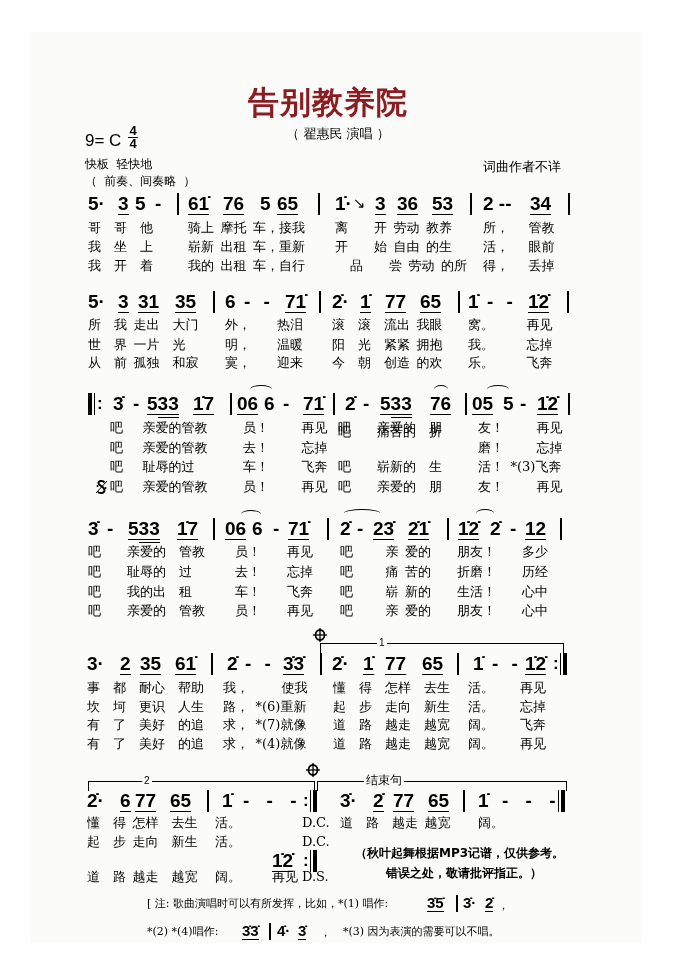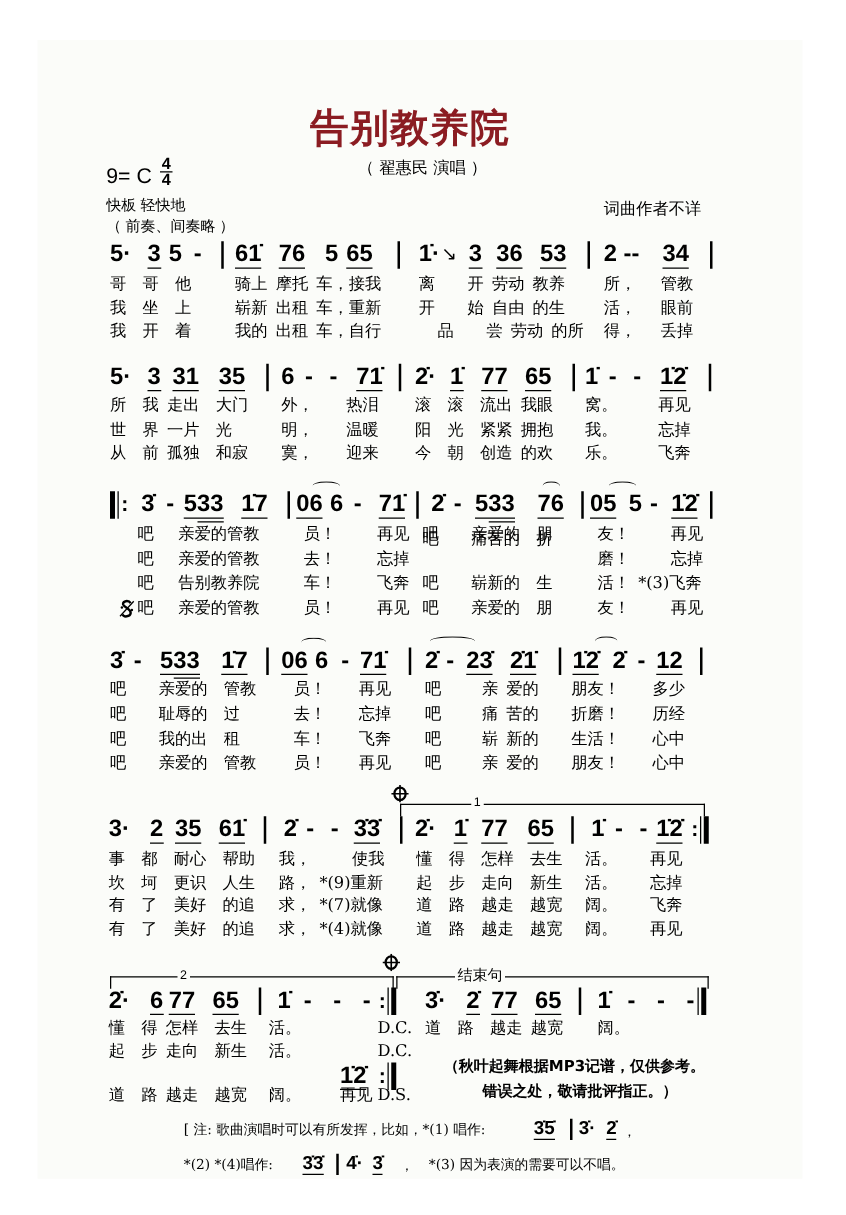--- a/index.html
+++ b/index.html
@@ -4,21 +4,21 @@
 <style>
   html, body { margin:0; padding:0; }
   body { width:677px; height:972px; position:relative; background:#ffffff; overflow:hidden; color:#000; }
   .panel { position:absolute; left:30px; top:32px; width:612px; height:911px; background:#fbfcf9; }
   .title { position:absolute; left:0; top:82px; width:656px; text-align:center; font-family:"Liberation Sans",sans-serif; font-weight:bold; font-size:31px; letter-spacing:1px; color:#8b1c22; }
   .singer { position:absolute; left:0; top:125px; width:676px; text-align:center; font-family:"DejaVu Sans",sans-serif; font-size:13px; }
   .key { position:absolute; left:85px; top:131px; font-family:"Liberation Sans",sans-serif; font-size:17px; }
   .frac { position:absolute; left:128px; top:125px; width:10px; font-family:"Liberation Sans",sans-serif; font-weight:bold; font-size:13px; line-height:12px; text-align:center; }
   .frac .num { display:block; border-bottom:1.5px solid #000; }
   .frac .den { display:block; }
-  .small { position:absolute; font-family:Liberation Sans, sans-serif; font-size:12px; }
+  .small { position:absolute; font-family:Liberation Mono, monospace; font-size:12px; }
   .credits { position:absolute; left:483px; top:158px; font-family:"DejaVu Serif",serif; font-size:13px; }
   .n { position:absolute; font-family:"Liberation Sans",sans-serif; font-weight:bold; font-size:19px; line-height:20px; white-space:pre; }
   .n.s { font-size:15px; line-height:16px; }
   .u { border-bottom:1.5px solid #000; padding-bottom:0px; }
   .uu { border-bottom:1.5px solid #000; padding-bottom:3px; }
   .d { word-spacing:8px; }
   .d3 { word-spacing:12px; }
   .arrow { position:absolute; font-family:"DejaVu Sans",sans-serif; font-size:15px; }
   .bar { position:absolute; width:1.5px; height:22px; background:#000; }
   .thick { position:absolute; width:3.5px; height:22px; background:#000; }
@@ -148,21 +148,21 @@
   <div class="bar" style="left:568px;top:393px"></div>
 
   <span class="ly" style="left:110px;top:421px">吧　 亲爱的管教</span>
   <span class="ly" style="left:243px;top:421px">员！　　 再见</span>
   <span class="ly" style="left:338px;top:421px">吧　　亲爱的　朋</span>
   <span class="ly" style="left:478px;top:421px">友！　　 再见</span>
   <span class="ly" style="left:110px;top:441px">吧　 亲爱的管教</span>
   <span class="ly" style="left:243px;top:441px">去！　　 忘掉</span>
   <span class="ly" style="left:338px;top:425px">吧　　痛苦的　折</span>
   <span class="ly" style="left:478px;top:441px">磨！　　 忘掉</span>
-  <span class="ly" style="left:110px;top:460px">吧　 告别教养院</span>
+  <span class="ly" style="left:110px;top:460px">吧　 耻辱的过</span>
   <span class="ly" style="left:243px;top:460px">车！　　 飞奔</span>
   <span class="ly" style="left:338px;top:460px">吧　　崭新的　生</span>
   <span class="ly" style="left:478px;top:460px">活！ *(3)飞奔</span>
   <svg class="icon" style="left:95px;top:479px" width="13" height="16" viewBox="0 0 13 16">
     <path d="M9.5 3.5 C8 1 3 1.5 3.5 4.5 C4 7 10 8 9.5 11.5 C9 14.5 4 15 3 12.5" fill="none" stroke="#000" stroke-width="2"></path>
     <line x1="1" y1="14" x2="12" y2="2" stroke="#000" stroke-width="1"></line>
     <circle cx="2.5" cy="7" r="1" fill="#000"></circle>
       <circle cx="10.5" cy="9" r="1" fill="#000"></circle>
   </svg>
   <span class="ly" style="left:110px;top:480px">吧　 亲爱的管教</span>
@@ -244,21 +244,21 @@
     <span class="colon" style="left:553px;top:654px">:</span>
     <div class="bar" style="left:560px;top:653px;width:1px"></div>
     <div class="thick" style="left:563px;top:653px"></div>
   </div>
 
   <span class="ly" style="left:87px;top:681px">事　都　耐心　帮助</span>
   <span class="ly" style="left:223px;top:681px">我，　　 使我</span>
   <span class="ly" style="left:333px;top:681px">懂　得　怎样　去生</span>
   <span class="ly" style="left:468px;top:681px">活。　　再见</span>
   <span class="ly" style="left:87px;top:700px">坎　坷　更识　人生</span>
-  <span class="ly" style="left:223px;top:700px">路， *(9)重新</span>
+  <span class="ly" style="left:223px;top:700px">路， *(6)重新</span>
   <span class="ly" style="left:333px;top:700px">起　步　走向　新生</span>
   <span class="ly" style="left:468px;top:700px">活。　　忘掉</span>
   <span class="ly" style="left:87px;top:718px">有　了　美好　的追</span>
   <span class="ly" style="left:223px;top:718px">求， *(7)就像</span>
   <span class="ly" style="left:333px;top:718px">道　路　越走　越宽</span>
   <span class="ly" style="left:468px;top:718px">阔。　　飞奔</span>
   <span class="ly" style="left:87px;top:737px">有　了　美好　的追</span>
   <span class="ly" style="left:223px;top:737px">求， *(4)就像</span>
   <span class="ly" style="left:333px;top:737px">道　路　越走　越宽</span>
   <span class="ly" style="left:468px;top:737px">阔。　　再见</span>

